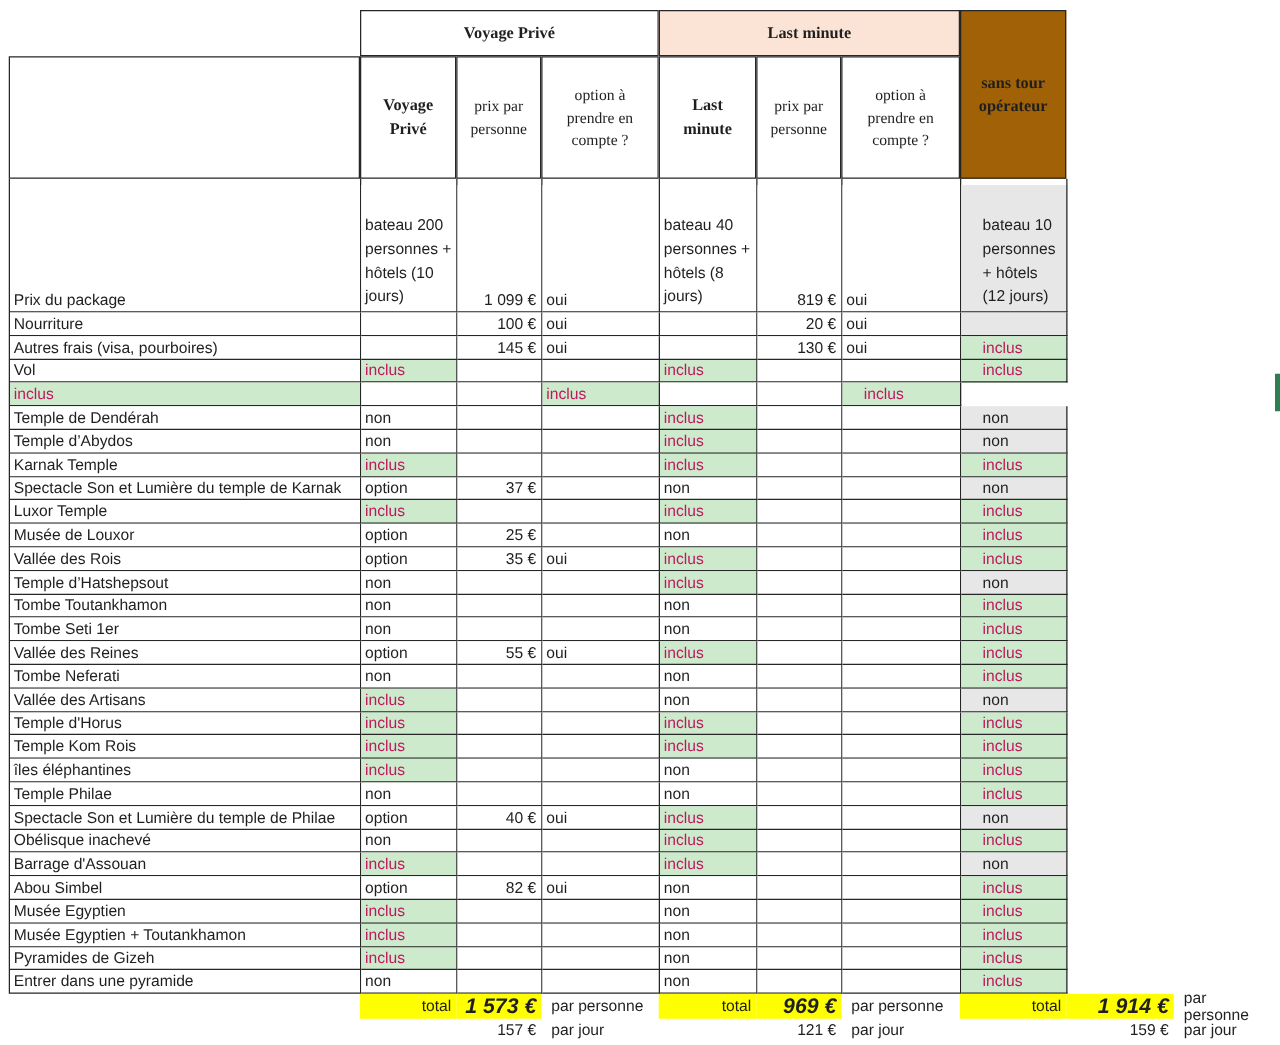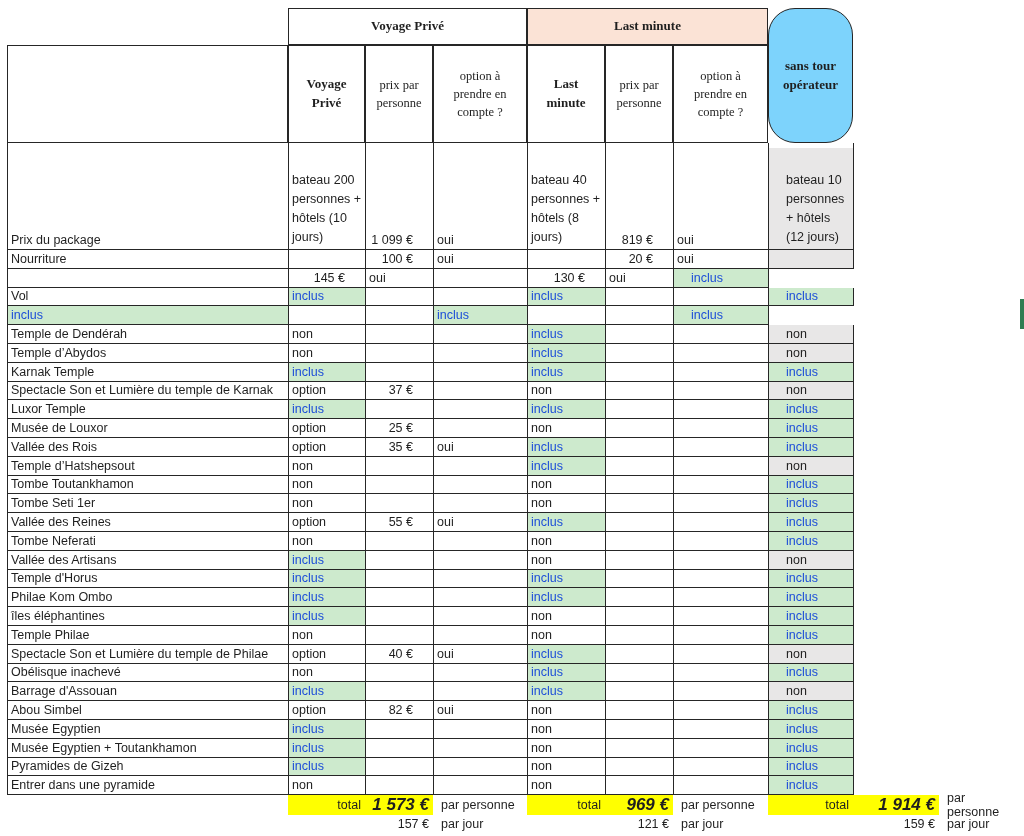--- a/index.html
+++ b/index.html
@@ -10,38 +10,38 @@
   
   .hdr { display:grid;
     grid-template-columns:281px 77px 68px 94px 78px 68px 95px 85px;
     grid-template-rows:37px 98px; }
   .hcell { border:1px solid #262626; display:flex; align-items:center; justify-content:center;
     text-align:center; font-size:12.5px; line-height:1.45; background:#fff;font-family:Liberation Serif, serif; }
   .hcell.bold { font-weight:bold; font-size:13px; }
   .hcell.noborder { border:none; background:transparent; }
   .hcell.group-vp { grid-column:2 / span 3; grid-row:1; }
   .hcell.group-lm { grid-column:5 / span 3; grid-row:1; background:#fbe3d6; }
-  .hcell.st-head  { grid-column:8; grid-row:1 / span 2; background:#7dd3fc; padding:0 8px;border-radius:27px; }
+  .hcell.st-head  { grid-column:8; grid-row:1 / span 2; background:#a16207; padding:0 8px; }
   .hcell.pad { padding:0 6px; }
 
   
   .datatable { border-left:1px solid #262626; }
   .spacer { display:grid; grid-template-columns:281px 77px 68px 94px 78px 68px 95px 85px; height:5px; }
   .spacer div { border-right:1px solid #262626; }
   .tr { display:grid; grid-template-columns:281px 77px 68px 94px 78px 68px 95px 85px; height:18.8px; }
   .tr.tall { height:102px; }
   .td { border-right:1px solid #262626; border-bottom:1px solid #262626;
     font-size:12.5px; display:flex; align-items:center; overflow:hidden; background:#fff; }
   .tr:first-of-type .td { border-top:1px solid #262626; }
   .td.label { padding-left:3px; white-space:nowrap; }
   .td.status { padding-left:3px; padding-right:2px; }
-  .td.price { justify-content:flex-end; padding-right:20px; }
+  .td.price { justify-content:flex-end; padding-right:4px; }
   .td.option { padding-left:3px; }
   .td.st { background:#e8e7e7;padding-left:17px; }
-  .td.green { background:#cdeacd; color:#1d4ed8; }
+  .td.green { background:#cdeacd; color:#be185d; }
   .tr.tall .td { align-items:flex-end; padding-bottom:2px; }
   .tr.tall .td.status span { line-height:19px; }
 
   
   .totals { display:grid;
     grid-template-columns:281px 77px 68px 94px 78px 68px 95px 85px 86px 80px;
     grid-auto-rows:19.5px; }
   .tcell { font-size:12.5px; display:flex; align-items:center; }
   .tcell.yellow { background:#ffff00; }
   .tcell.right { justify-content:flex-end; padding-right:4px; }
@@ -128,20 +128,23 @@
           <span>20 €</span>
         </div>
         <div class="td option">
           <span>oui</span>
         </div>
         <div class="td status st">
           <span></span>
         </div>
       </div>
       <div class="tr">
+        <div class="td label">
+          <span>Autres frais (visa, pourboires)</span>
+        </div>
         <div class="td status">
           <span></span>
         </div>
         <div class="td price">
           <span>145 €</span>
         </div>
         <div class="td option">
           <span>oui</span>
         </div>
         <div class="td status">
@@ -565,21 +568,21 @@
         </div>
         <div class="td option">
           <span></span>
         </div>
         <div class="td status st green">
           <span>inclus</span>
         </div>
       </div>
       <div class="tr">
         <div class="td label">
-          <span>Philae Kom Ombo</span>
+          <span>Temple Kom Rois</span>
         </div>
         <div class="td status green">
           <span>inclus</span>
         </div>
         <div class="td price">
           <span></span>
         </div>
         <div class="td option">
           <span></span>
         </div>

